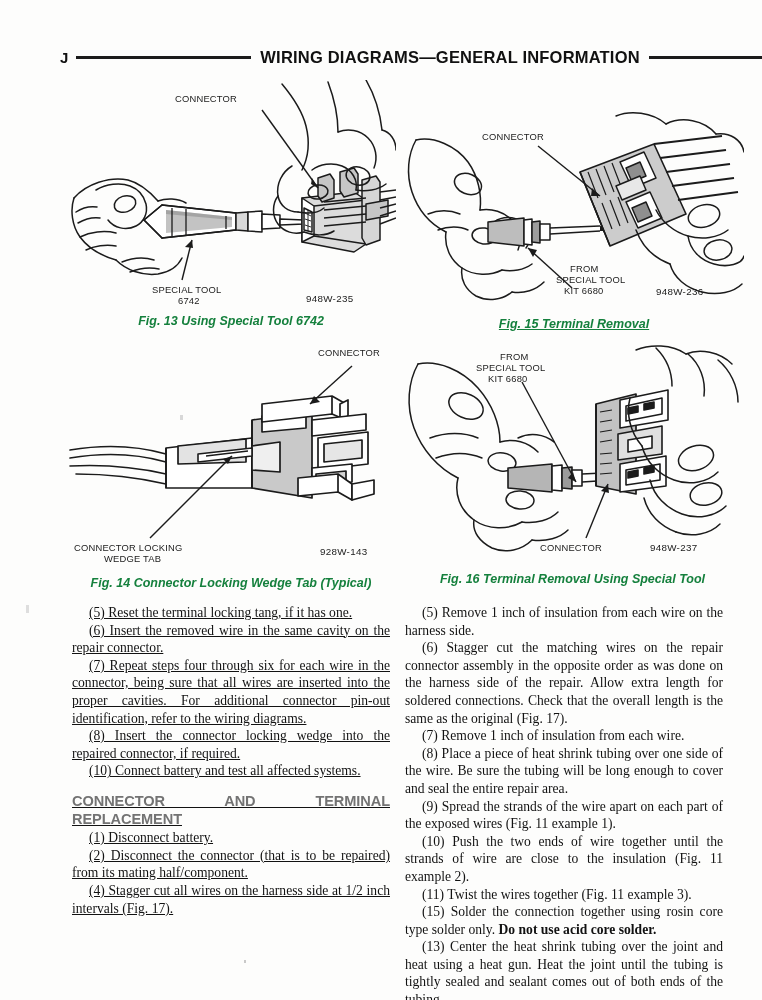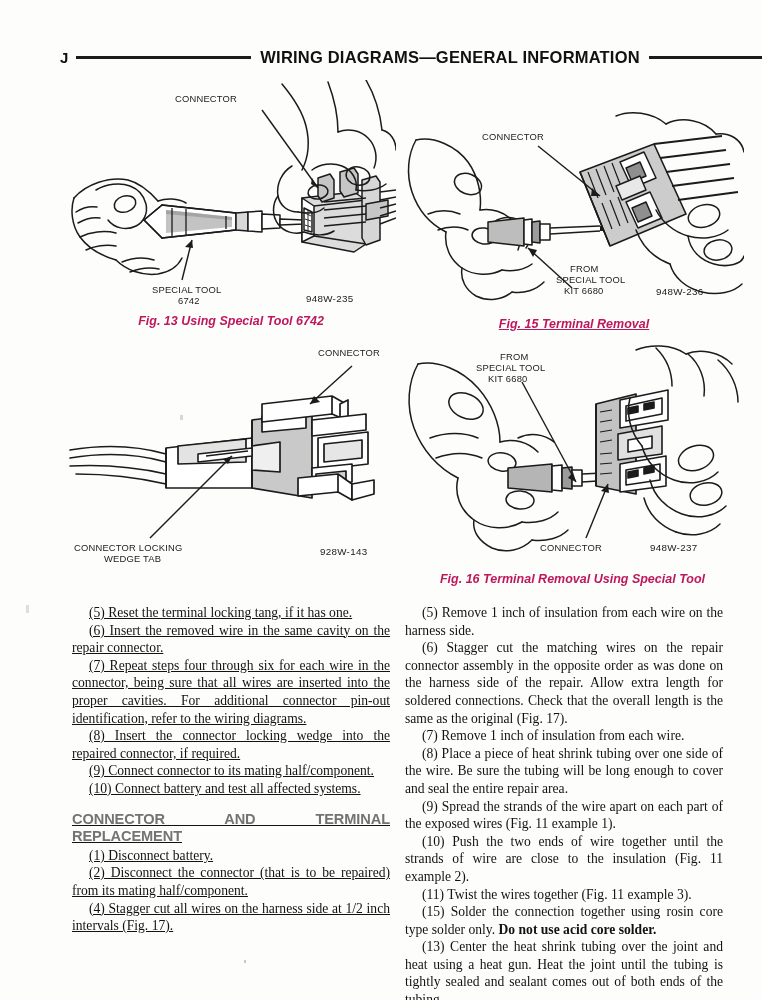--- a/index.html
+++ b/index.html
@@ -36,21 +36,21 @@
     font-weight:bold;font-size:16.5px;letter-spacing:.2px;
     white-space:nowrap;padding:0 9px;color:#111;text-align:center;
   }
 
   
   .fig{position:absolute;}
   .fig svg{display:block;}
   .fig-cap{
     font-family:"Liberation Sans", sans-serif;
     font-style:italic;font-weight:bold;font-size:12.5px;
-    text-align:center;color:#be185d;white-space:nowrap;
+    text-align:center;color:#15803d;white-space:nowrap;
   }
   .lbl{
     font-family:"Liberation Sans", sans-serif;
     font-size:9.4px;font-weight:500;fill:#1b1b1b;
     letter-spacing:.2px;
   }
   .lbl.num{font-size:9.8px;letter-spacing:.3px;}
 
   
   .col{
@@ -321,20 +321,21 @@
       <polygon points="244,62 254,60 248,54" fill="#1b1b1b"></polygon>
       <text class="lbl" x="252" y="14">CONNECTOR</text>
 
       <line x1="84" y1="196" x2="166" y2="114" stroke="#1b1b1b" stroke-width="1.4"></line>
       <polygon points="166,114 157,117 162,122" fill="#1b1b1b"></polygon>
       <text class="lbl" x="8" y="209">CONNECTOR LOCKING</text>
       <text class="lbl" x="38" y="220">WEDGE TAB</text>
 
       <text class="lbl num" x="254" y="213">928W-143</text>
     </svg>
+    <div class="fig-cap" style="margin-top:4px;">Fig. 14 Connector Locking Wedge Tab (Typical)</div>
   </div>
 
   <div class="fig" style="left:400px;top:342px;width:345px;height:250px;">
     <svg width="345" height="228" viewBox="0 0 345 228">
       <g fill="none" stroke="#1b1b1b" stroke-width="1.5" stroke-linejoin="round" stroke-linecap="round">
 
         <path d="M18,22 C38,18 62,28 78,46 C92,62 100,82 100,100"></path>
         <path d="M18,22 C8,40 6,64 14,86 C22,108 38,126 58,136"></path>
         <path d="M58,136 C54,152 60,168 74,178 C88,188 108,188 122,180"></path>
         <path d="M74,178 C72,190 80,200 92,206 C106,212 122,208 132,198"></path>
@@ -409,21 +410,20 @@
       <text class="lbl num" x="250" y="209">948W-237</text>
     </svg>
     <div class="fig-cap" style="margin-top:2px;">Fig. 16 Terminal Removal Using Special Tool</div>
   </div>
 
   <div class="col left" style="top:604px;text-decoration:underline;">
     <p>(5) Reset the terminal locking tang, if it has one.</p>
     <p>(6) Insert the removed wire in the same cavity on the repair connector.</p>
     <p>(7) Repeat steps four through six for each wire in the connector, being sure that all wires are inserted into the proper cavities. For additional connector pin-out identification, refer to the wiring diagrams.</p>
     <p>(8) Insert the connector locking wedge into the repaired connector, if required.</p>
-    <p>(9) Connect connector to its mating half/component.</p>
     <p>(10) Connect battery and test all affected systems.</p>
 
     <h2 class="sec-head">CONNECTOR AND TERMINAL REPLACEMENT</h2>
 
     <p>(1) Disconnect battery.</p>
     <p>(2) Disconnect the connector (that is to be repaired) from its mating half/component.</p>
     <p>(4) Stagger cut all wires on the harness side at 1/2 inch intervals (Fig. 17).</p>
   </div>
 
   <div class="col right" style="top:604px;">

